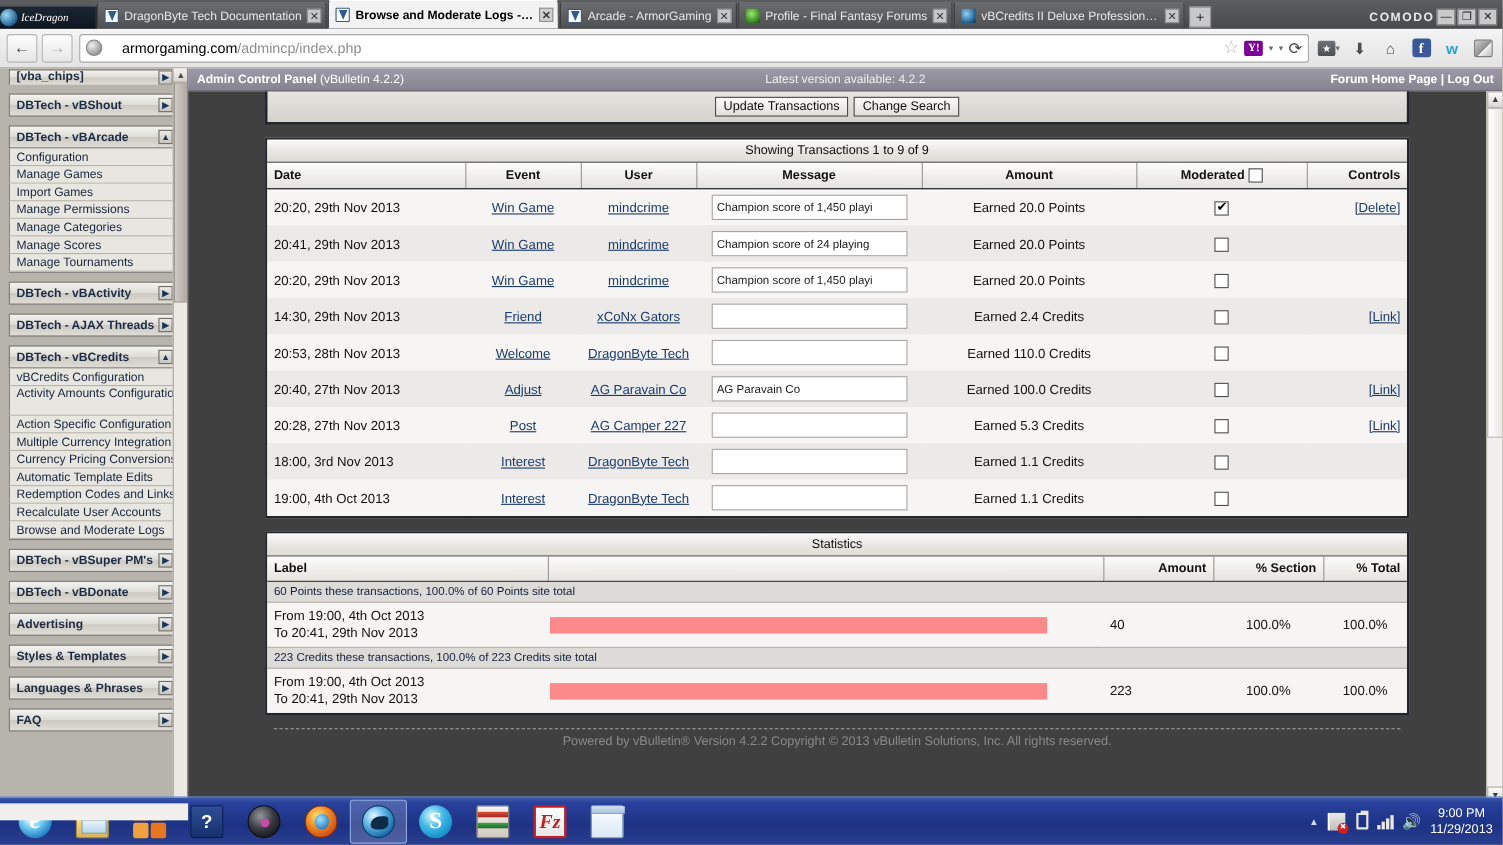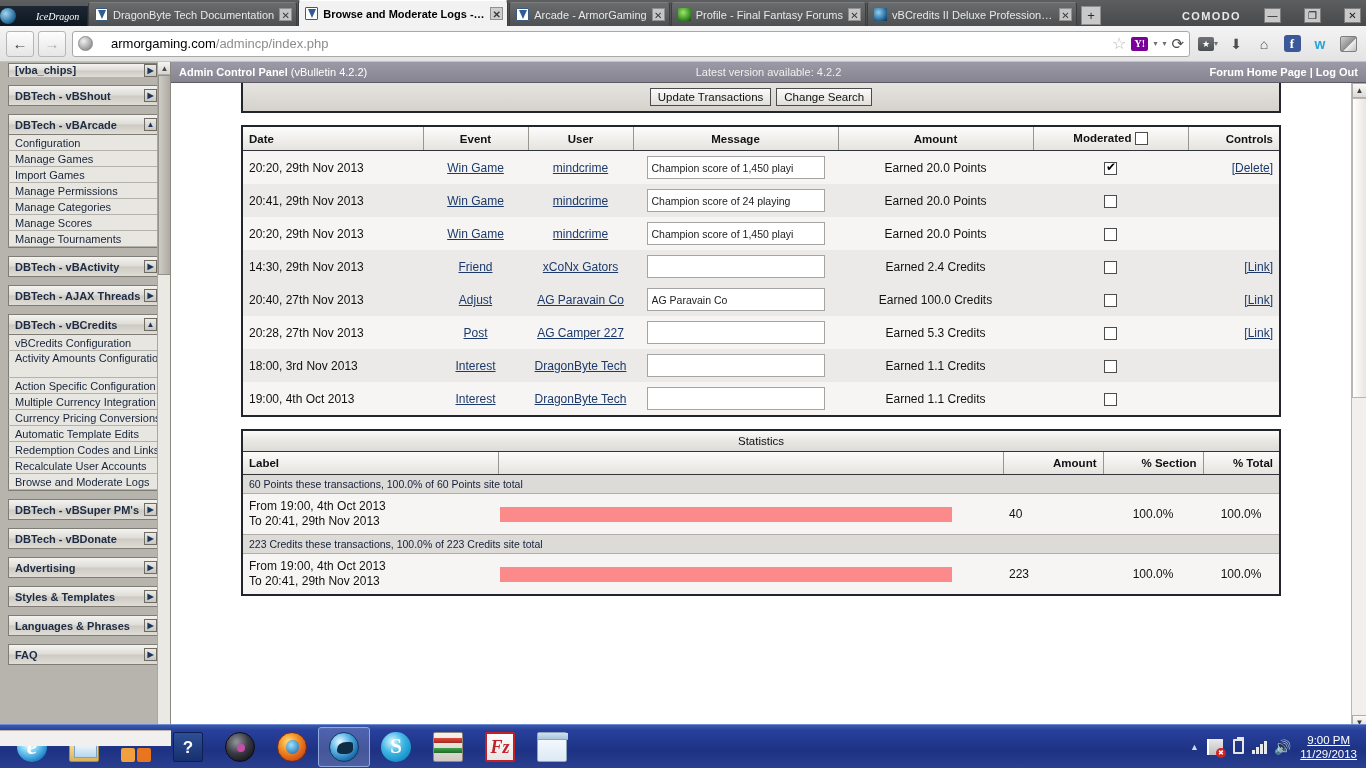--- a/index.html
+++ b/index.html
@@ -19,21 +19,21 @@
   .tabstrip {
     height: 26px;
     display: flex;
     align-items: flex-end;
     background: linear-gradient(to bottom, #5d5e60 0%, #48494b 100%);
     position: relative;
   }
   .brandtab {
     width: 88px; height: 20px;
     background: linear-gradient(to bottom, #1d2733, #0d1620);
-    display: flex; align-items: center; gap: 20px;
+    display: flex; align-items: center; gap: 3px;
     padding-left: 0;
     border-right: 1px solid #2a2a2a;
   }
   .brandtab .dragon {
     width: 16px; height: 16px; border-radius: 50%;
     background: radial-gradient(circle at 35% 35%, #9fd8f5, #1d5f8f 70%, #0a2d4a);
     flex: none;
   }
   .brandtab .btxt {
     color: #ffffff; font-size: 10px; font-style: italic;
@@ -100,21 +100,21 @@
   .tab.active .tabclose { background: #cfcfcf; }
   .newtab {
     width: 20px; height: 19px;
     margin-left: 3px; margin-bottom: 1px;
     background: #c9c9c9;
     border: 1px solid #8e8e8e;
     color: #2a2a2a; font-size: 13px; line-height: 17px; text-align: center;
   }
   .chrome-right {
     margin-left: auto;
-    display: flex; align-items: center; gap: 23px;
+    display: flex; align-items: center; gap: 2px;
     padding-right: 5px; padding-bottom: 3px;
   }
   .comodo-logo {
     color: #e9e9e9; font-size: 11px; letter-spacing: 1.4px;
     font-weight: bold; font-variant: small-caps;
   }
   .wbtn {
     width: 17px; height: 15px;
     background: #c9c9c9; border: 1px solid #7e7e7e;
     color: #1a1a1a; font-size: 10px; line-height: 13px; text-align: center;
@@ -305,21 +305,21 @@
   .acp-center {
     position: absolute; left: 0; right: 0;
     text-align: center; font-size: 11px; color: #efefef;
     pointer-events: none;
   }
   .acp-right { margin-left: auto; font-size: 11px; font-weight: bold; color: #ffffff; z-index: 2; }
 
   .contentarea {
     position: absolute;
     top: 21px; left: 0; right: 15px; bottom: 16px;
-    background: #ffffff;
+    background: #404040;
     overflow: hidden;
     padding: 0 18px;
   }
 
   
   .vbpanel {
     border: 2px solid #22252b;
     background: #f2f1ef;
     margin: 0 auto;
     width: 1040px;
@@ -624,21 +624,21 @@
     content: ""; position: absolute; left: 2px; top: -4px;
     width: 7px; height: 3px; background: #e6e6e6;
   }
   .bars { display: flex; align-items: flex-end; gap: 1px; height: 14px; }
   .bars i { width: 3px; background: #e9e9e9; }
   .bars i:nth-child(1) { height: 4px; }
   .bars i:nth-child(2) { height: 7px; }
   .bars i:nth-child(3) { height: 10px; }
   .bars i:nth-child(4) { height: 13px; }
   .spk { font-size: 14px; color: #eeeeee; }
-  .clock { text-align: center; font-size: 11.5px; line-height: 14px; color: #ffffff; text-decoration: underline; }
+  .clock { text-align: center; font-size: 11.5px; line-height: 14px; color: #ffffff; }
 </style>
 </head>
 <body>
 
 <div class="browser-chrome">
 
   <div class="tabstrip">
     <div class="brandtab">
       <span class="dragon"></span>
       <span class="btxt">IceDragon</span>
@@ -848,20 +848,21 @@
     <div class="contentarea">
 
       <div class="toolbarpanel">
         <button class="vbbtn">Update Transactions</button>
         <button class="vbbtn">Change Search</button>
       </div>
 
       <div class="spacer12"></div>
 
       <div class="vbpanel">
+        <div class="tbl-title">Showing Transactions 1 to 9 of 9</div>
         <table class="vbtable">
           <thead>
             <tr class="tbl-head">
               <th class="th-left" style="width:180px">Date</th>
               <th class="th-center" style="width:105px">Event</th>
               <th class="th-center" style="width:105px">User</th>
               <th class="th-center" style="width:205px">Message</th>
               <th class="th-center" style="width:195px">Amount</th>
               <th class="th-center" style="width:155px">
                 <span>Moderated</span>
@@ -905,20 +906,29 @@
             <tr class="row-b">
               <td class="cell c-date">14:30, 29th Nov 2013</td>
               <td class="cell c-mid"><a class="vblink">Friend</a></td>
               <td class="cell c-mid"><a class="vblink">xCoNx Gators</a></td>
               <td class="cell c-mid"><input class="msginput" type="text" value="" style=""></td>
               <td class="cell c-mid">Earned 2.4 Credits</td>
               <td class="cell c-mid"><span class="cb"></span></td>
               <td class="cell c-right"><a class="vblink">[Link]</a></td>
             </tr>
 
+            <tr class="row-a">
+              <td class="cell c-date">20:53, 28th Nov 2013</td>
+              <td class="cell c-mid"><a class="vblink">Welcome</a></td>
+              <td class="cell c-mid"><a class="vblink">DragonByte Tech</a></td>
+              <td class="cell c-mid"><input class="msginput" type="text" value="" style=""></td>
+              <td class="cell c-mid">Earned 110.0 Credits</td>
+              <td class="cell c-mid"><span class="cb"></span></td>
+              <td class="cell c-right"></td>
+            </tr>
 
             <tr class="row-b">
               <td class="cell c-date">20:40, 27th Nov 2013</td>
               <td class="cell c-mid"><a class="vblink">Adjust</a></td>
               <td class="cell c-mid"><a class="vblink">AG Paravain Co</a></td>
               <td class="cell c-mid"><input class="msginput" type="text" value="AG Paravain Co" style=""></td>
               <td class="cell c-mid">Earned 100.0 Credits</td>
               <td class="cell c-mid"><span class="cb"></span></td>
               <td class="cell c-right"><a class="vblink">[Link]</a></td>
             </tr>
@@ -1006,20 +1016,21 @@
               </td>
               <td class="cell" style="text-align:left">223</td>
               <td class="cell c-mid">100.0%</td>
               <td class="cell c-mid">100.0%</td>
             </tr>
 
           </tbody>
         </table>
       </div>
 
+      <div class="footer">Powered by vBulletin® Version 4.2.2 Copyright © 2013 vBulletin Solutions, Inc. All rights reserved.</div>
     </div>
 
     <div class="vscroll">
       <div class="sb">▲</div>
       <div class="vthumb"></div>
       <div class="sb bottom">▼</div>
     </div>
   </div>
 
   <div class="hscroll">

